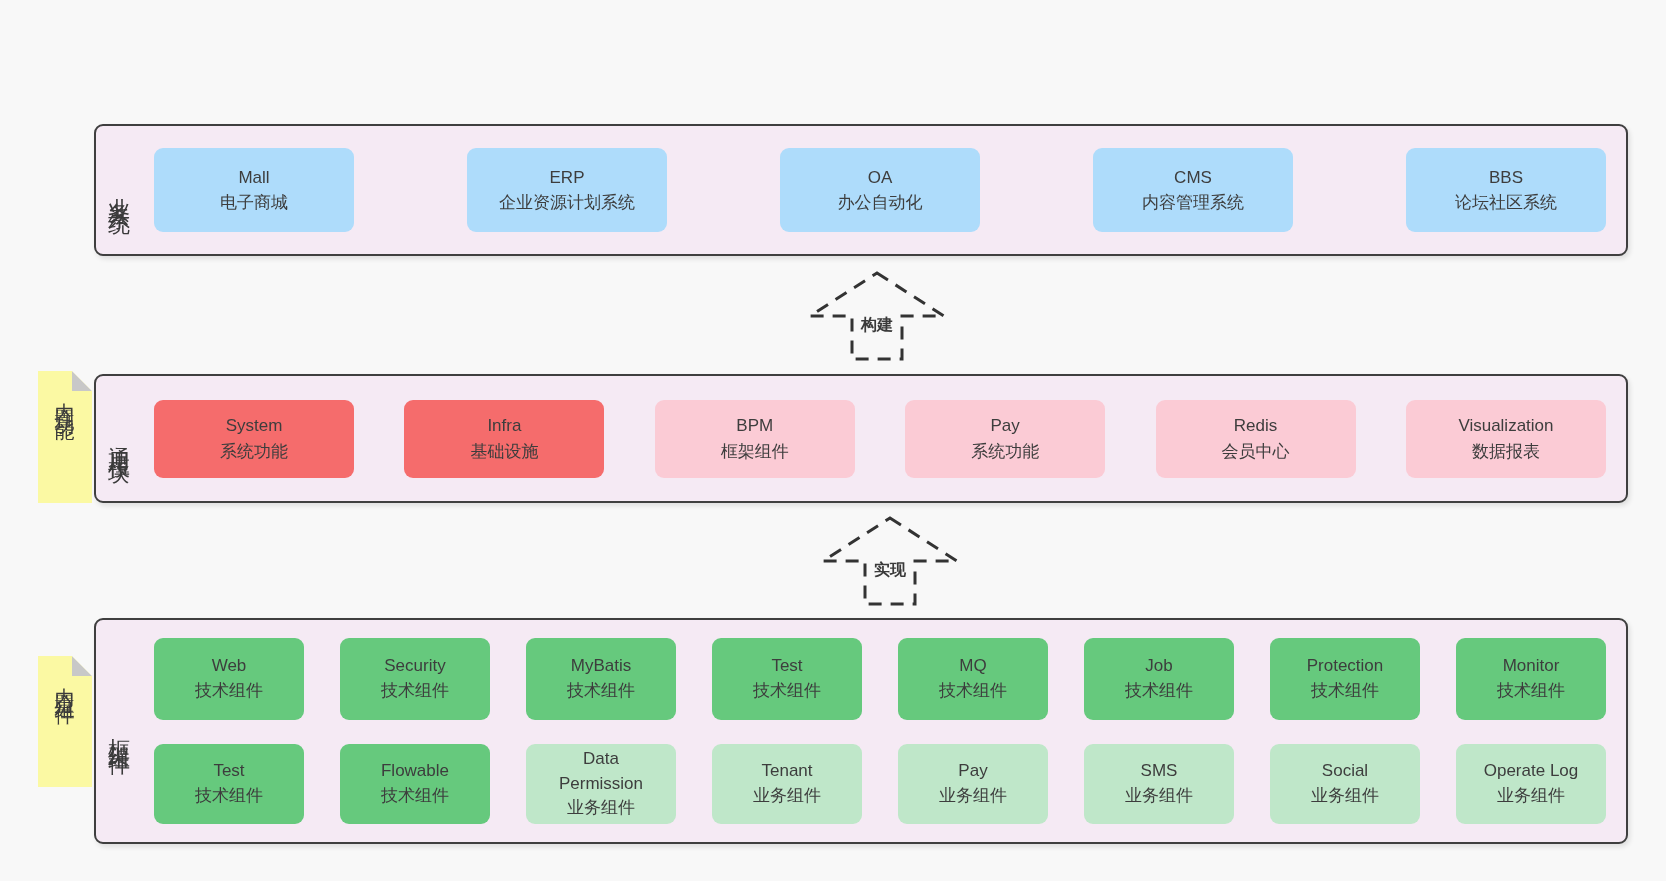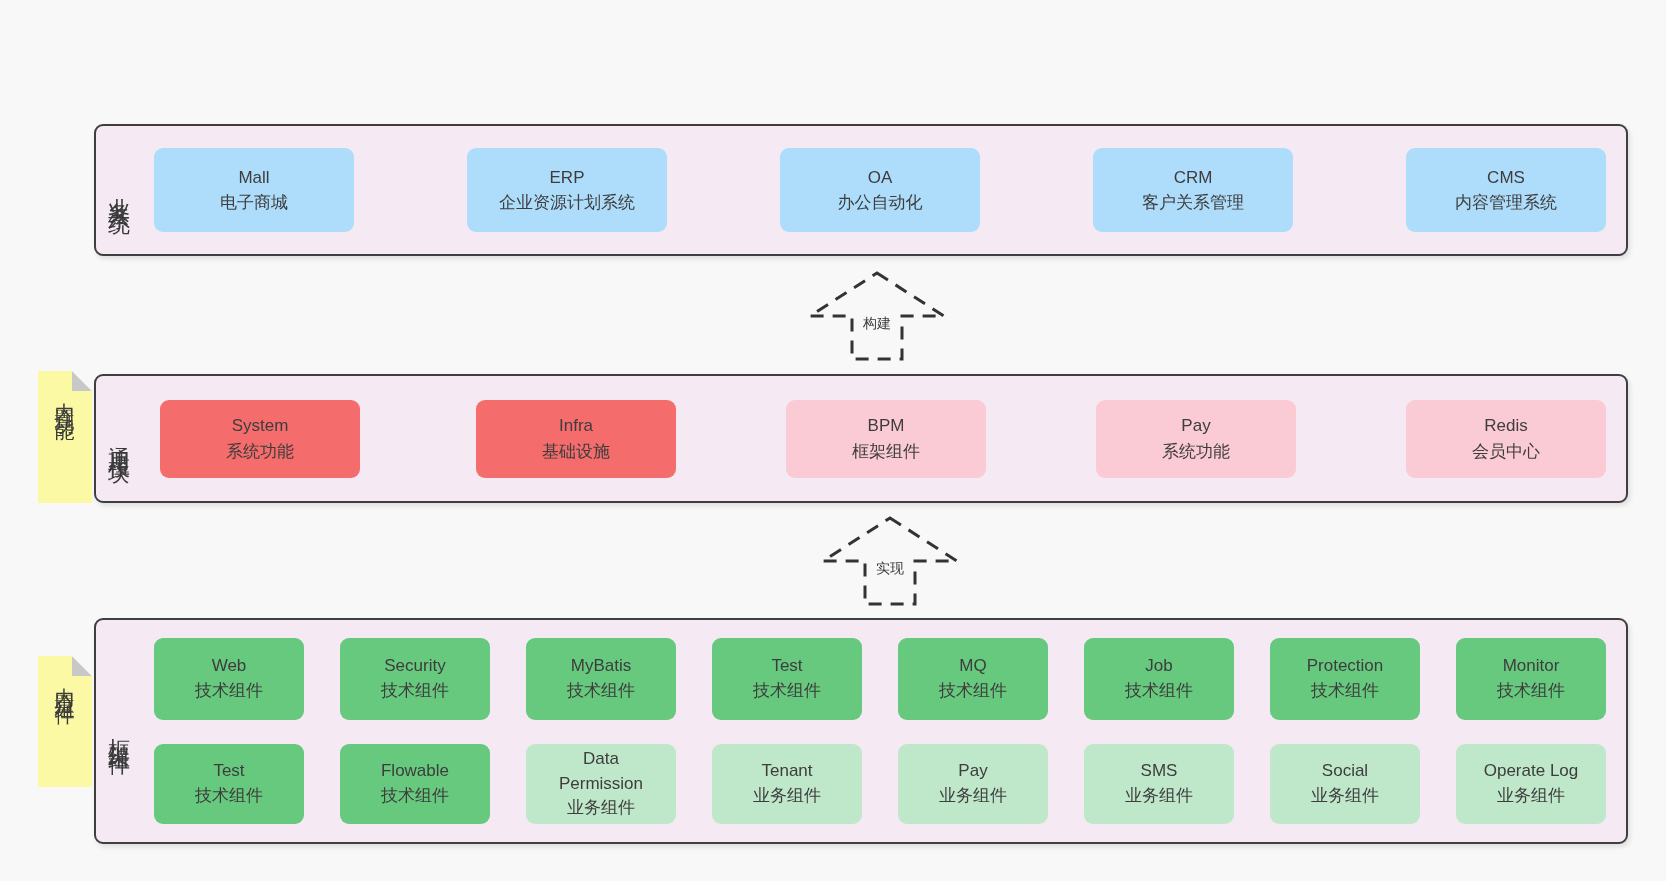--- a/index.html
+++ b/index.html
@@ -41,21 +41,21 @@
     border-radius:9px; font-size:17px; line-height:1.5; text-align:center;
     color:var(--box_text,#3d3d3d); padding:0 16px;
   }
   .box .box-name { max-width:100%; }
   .w200 { width:200px; height:84px; }
   .panel-modules .w200 { height:78px; }
   .w150 { width:150px; height:82px; line-height:1.45; }
   .row2 .w150 { height:80px; }
 
   .blue        { background:var(--blue,#aedcfb); }
-  .red         { background:var(--red,#f56c6c);margin-left:6px; }
+  .red         { background:var(--red,#f56c6c); }
   .pink        { background:var(--pink,#fbcbd5); }
   .green       { background:var(--green,#66c97d); }
   .green-light { background:var(--green_light,#bfe7c9); }
 
   .note {
     position:absolute; left:38px; width:54px;
     background:var(--note_yellow,#fbf9a3);
     clip-path:polygon(0 0, calc(100% - 20px) 0, 100% 20px, 100% 100%, 0 100%);
     filter:drop-shadow(1px 2px 2px rgba(0,0,0,.18));
   }
@@ -73,21 +73,21 @@
     white-space:nowrap;
   }
 
   .arrow { position:absolute; width:150px; height:92px; }
   .arrow-1 { left:802px; top:270px; }
   .arrow-2 { left:815px; top:515px; }
   .arrow svg { position:absolute; left:0; top:0; }
   .arrow-label {
     position:absolute; left:50%; top:44px; transform:translateX(-50%);
     background:var(--page_bg,#f8f8f8); padding:1px 4px;
-    font-size:14px; color:#3a3a3a; white-space:nowrap;
+    font-size:16px; color:#3a3a3a; white-space:nowrap;font-weight:bold;
   }
 </style>
 </head>
 <body>
 
 <div class="canvas">
 
   <div class="panel panel-business">
     <div class="vlabel">业务系统</div>
     <div class="items">
@@ -97,26 +97,26 @@
       </div>
       <div class="box w200 blue">
         <div class="box-name">ERP</div>
         <div class="box-desc">企业资源计划系统</div>
       </div>
       <div class="box w200 blue">
         <div class="box-name">OA</div>
         <div class="box-desc">办公自动化</div>
       </div>
       <div class="box w200 blue">
-        <div class="box-name">CRM</div>
-        <div class="box-desc">客户关系管理</div>
-      </div>
-      <div class="box w200 blue">
         <div class="box-name">CMS</div>
         <div class="box-desc">内容管理系统</div>
+      </div>
+      <div class="box w200 blue">
+        <div class="box-name">BBS</div>
+        <div class="box-desc">论坛社区系统</div>
       </div>
     </div>
   </div>
 
   <div class="arrow arrow-1">
     <svg width="150" height="92" viewBox="0 0 150 92">
       <polygon points="75,3 142,46 100,46 100,89 50,89 50,46 8,46" fill="none" stroke="#333333" stroke-width="3" stroke-dasharray="13 9"></polygon>
     </svg>
     <div class="arrow-label">构建</div>
   </div>
@@ -142,20 +142,24 @@
         <div class="box-desc">框架组件</div>
       </div>
       <div class="box w200 pink">
         <div class="box-name">Pay</div>
         <div class="box-desc">系统功能</div>
       </div>
       <div class="box w200 pink">
         <div class="box-name">Redis</div>
         <div class="box-desc">会员中心</div>
       </div>
+      <div class="box w200 pink">
+        <div class="box-name">Visualization</div>
+        <div class="box-desc">数据报表</div>
+      </div>
     </div>
   </div>
 
   <div class="arrow arrow-2">
     <svg width="150" height="92" viewBox="0 0 150 92">
       <polygon points="75,3 142,46 100,46 100,89 50,89 50,46 8,46" fill="none" stroke="#333333" stroke-width="3" stroke-dasharray="13 9"></polygon>
     </svg>
     <div class="arrow-label">实现</div>
   </div>
 

